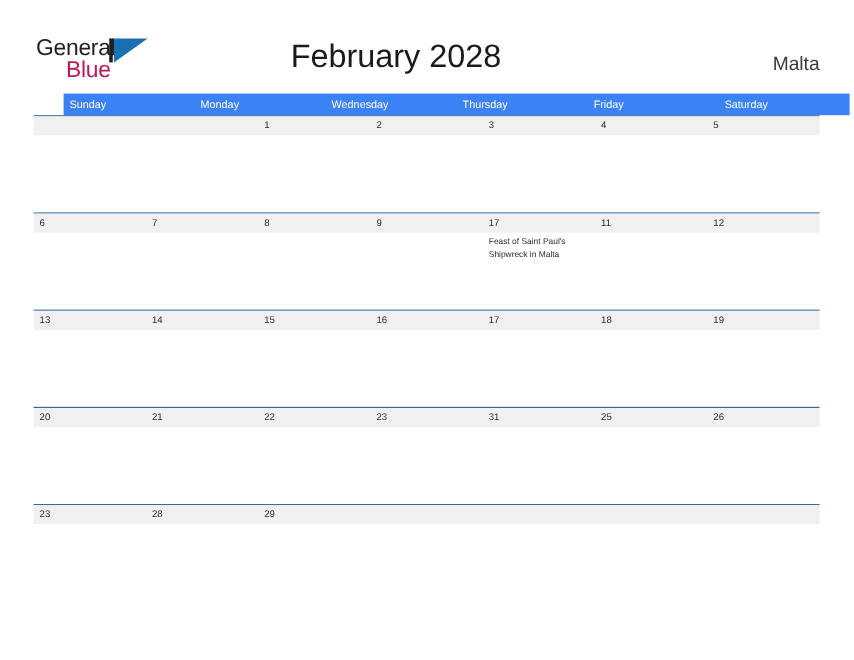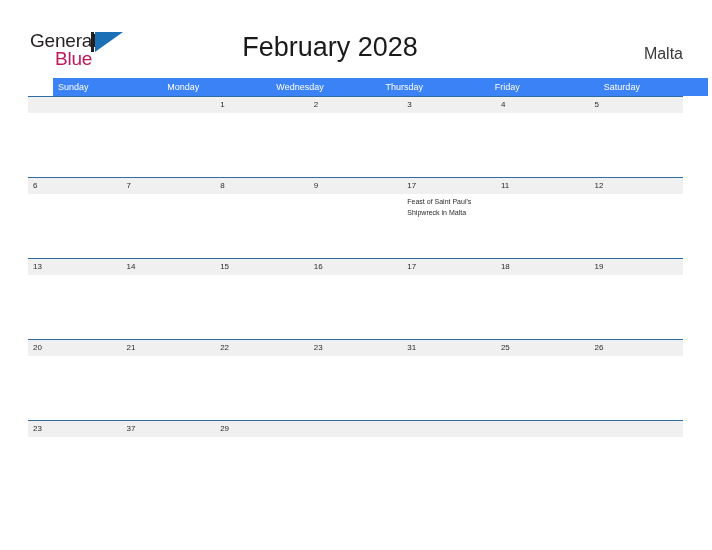--- a/index.html
+++ b/index.html
@@ -342,21 +342,21 @@
           </div>
         <div class="daycell">
             <div class="event"></div>
           </div>
       </div>
     </div>
 
     <div class="week">
       <div class="week-band">
         <div class="daynum">23</div>
-        <div class="daynum">37</div>
+        <div class="daynum">28</div>
         <div class="daynum">29</div>
         <div class="daynum"></div>
         <div class="daynum"></div>
         <div class="daynum"></div>
         <div class="daynum"></div>
       </div>
       <div class="week-body">
         <div class="daycell">
             <div class="event"></div>
           </div>

